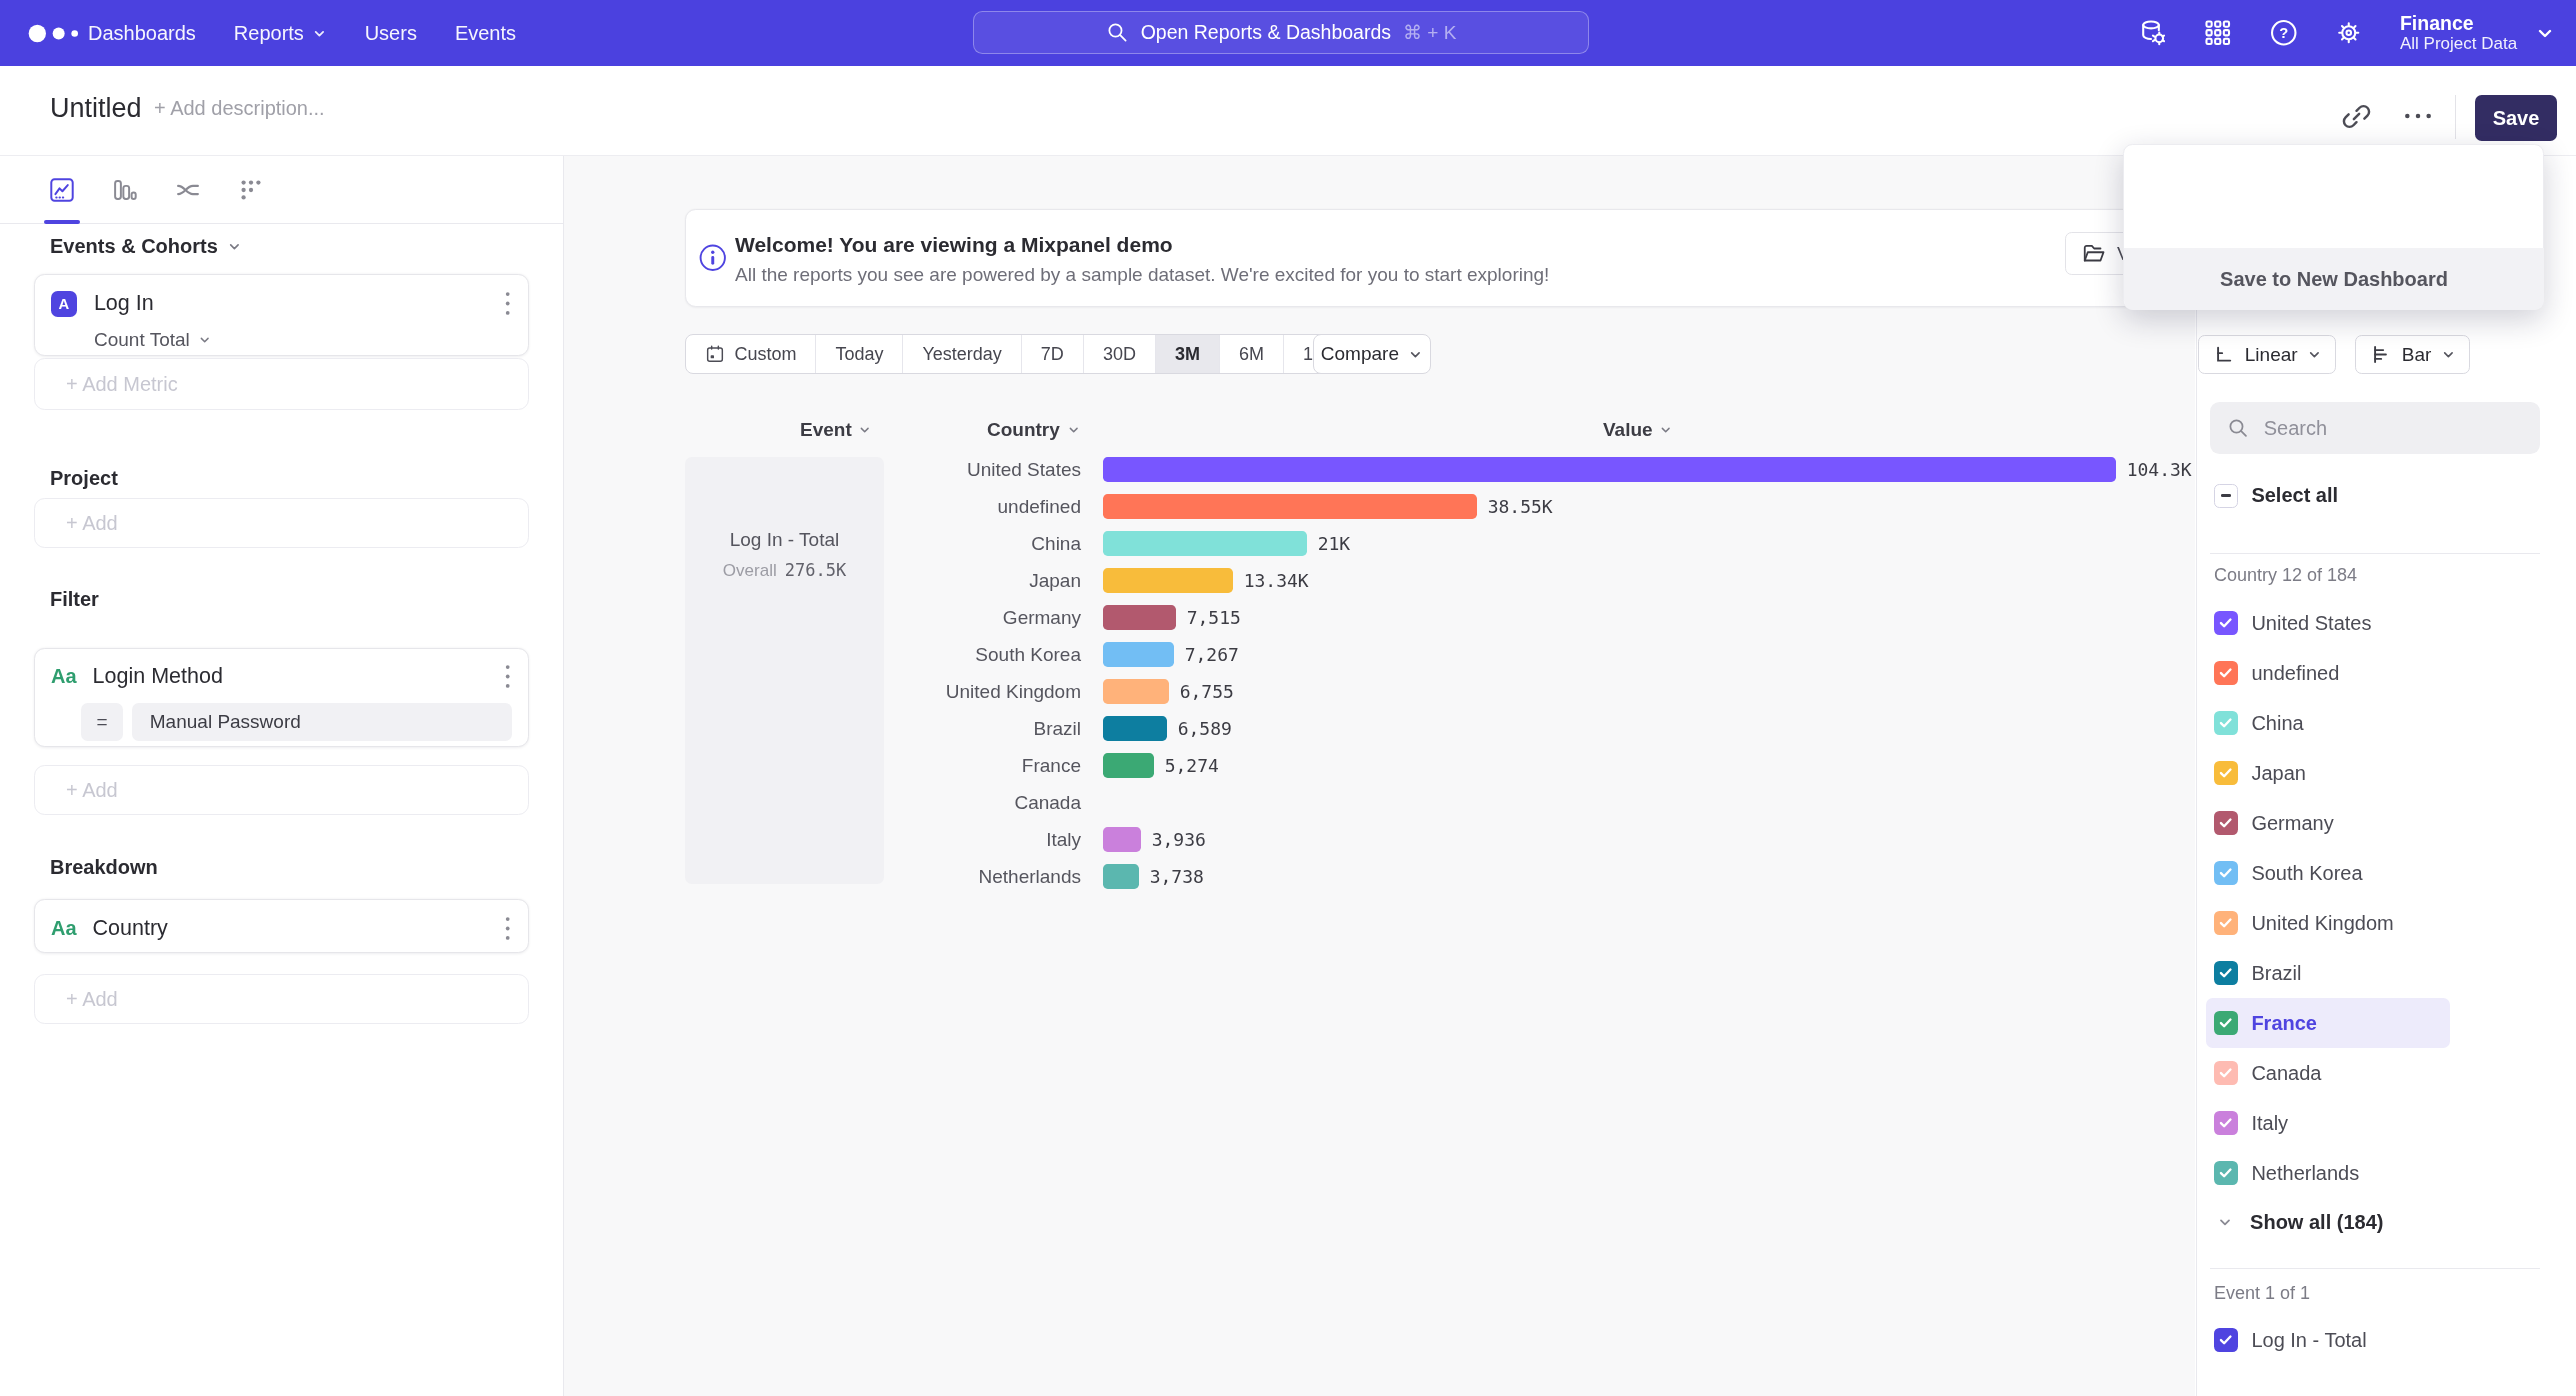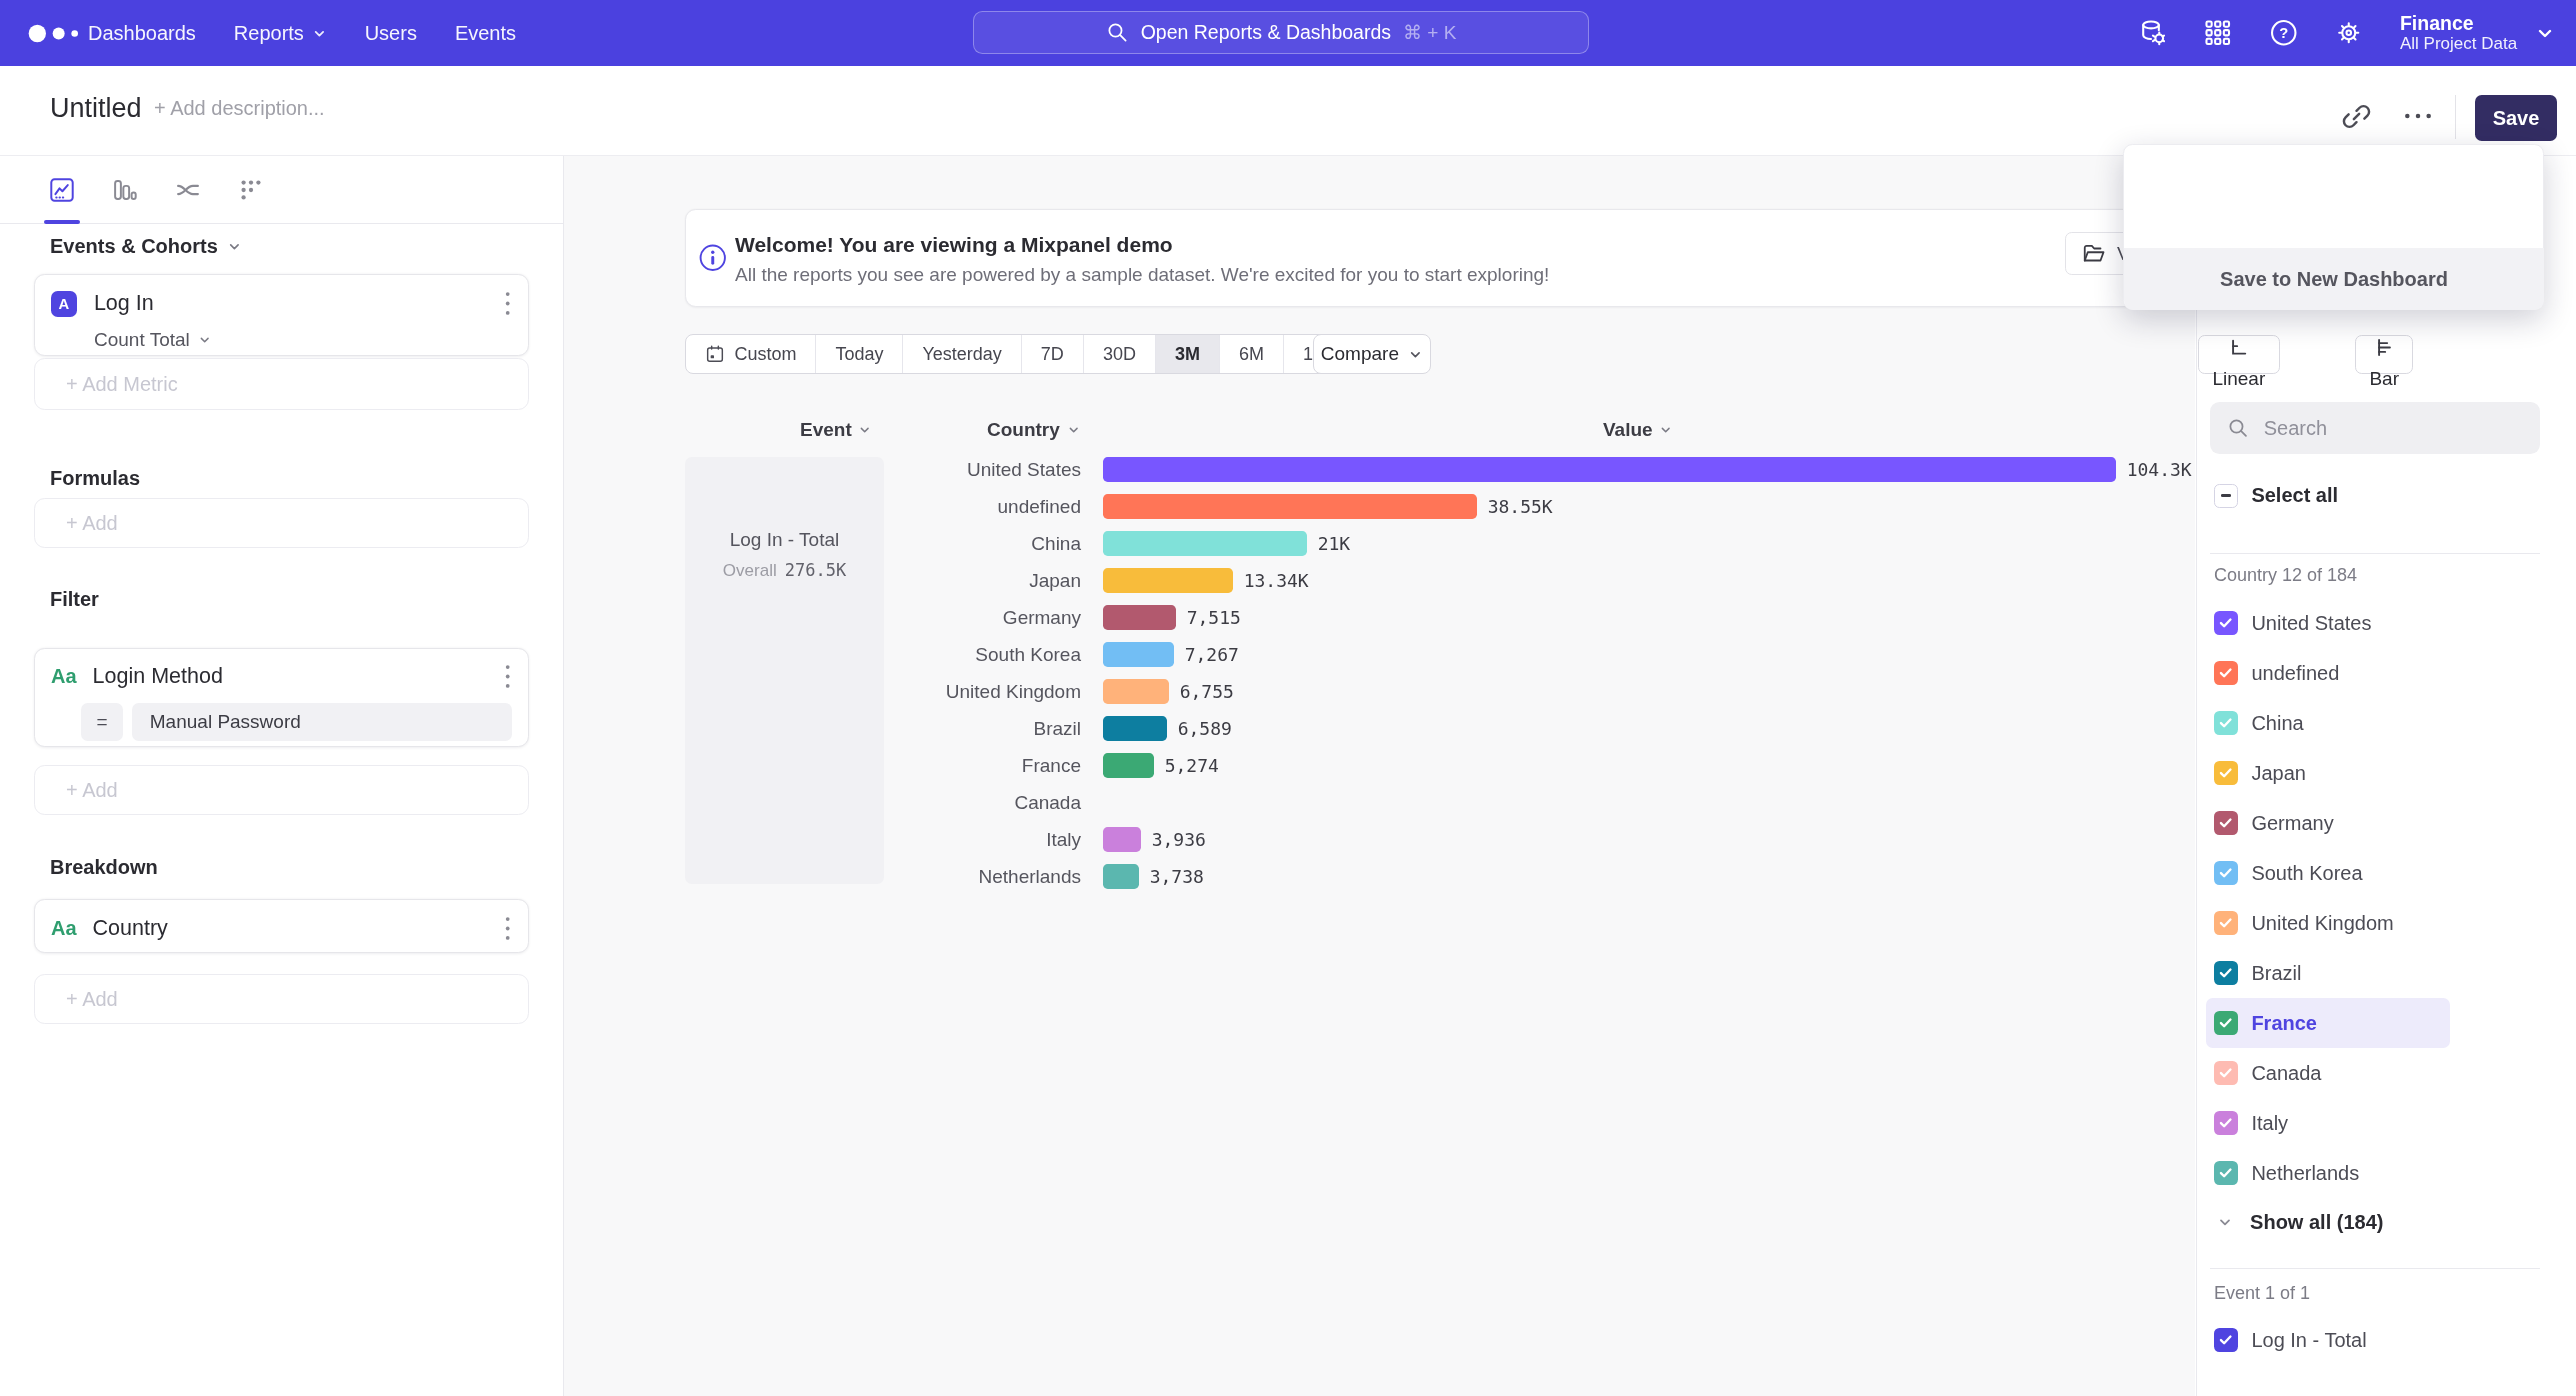--- a/index.html
+++ b/index.html
@@ -92,21 +92,21 @@
 
   
   #range-group{left:685px;top:334px;height:40px;display:flex;background:#fff;border:0.7px solid #d9d9e0;border-radius:8px;overflow:hidden;}
   .range-cell{height:100%;display:flex;align-items:center;justify-content:center;gap:9.4px;font-size:18px;color:#46464f;
               border-right:0.7px solid #e6e6ec;cursor:pointer;padding:0 19px;}
   .range-cell:last-child{border-right:none;}
   .range-cell.sel{background:#e8e8ed;font-weight:600;color:var(--ink);}
   #compare-btn{left:1313px;top:334px;width:118px;height:40px;background:#fff;border:0.7px solid #d9d9e0;border-radius:8px;
       display:flex;align-items:center;justify-content:center;gap:9.4px;font-size:19px;color:var(--ink);cursor:pointer;}
   .chart-ctl{position:absolute;top:335px;height:39px;background:#fff;border:0.7px solid #d9d9e0;border-radius:6.7px;
-      display:flex;align-items:center;gap:9.4px;font-size:19px;color:var(--ink);cursor:pointer;padding:0 13.4px;flex-direction:column;}
+      display:flex;align-items:center;gap:9.4px;font-size:19px;color:var(--ink);cursor:pointer;padding:0 13.4px;}
   #ctl-linear{left:2198px;}
   #ctl-bar{left:2355px;}
 
   
   .col-head{position:absolute;top:417px;height:25.5px;display:flex;align-items:center;gap:6.7px;font-size:19px;font-weight:600;color:#3c3c44;cursor:pointer;}
   #h-event{left:800px;} #h-country{left:987px;} #h-value{left:1603px;}
 
   
   #event-box{left:685px;top:457px;width:199px;height:427px;background:#f1f1f4;border-radius:6.7px;text-align:center;}
   #event-name{margin-top:72px;font-size:19px;color:#55555e;}
@@ -309,21 +309,21 @@
   </div>
   <div class="flex" style="margin:9.4px 0 0 59px;gap:8px;font-size:19px;color:#55555e;cursor:pointer;">
     <span>Count Total</span>
     <svg width="13.4" height="13.4" viewBox="0 0 20 20" fill="none" stroke="#7a7a84" stroke-width="2.2" stroke-linecap="round" stroke-linejoin="round">
         <path d="M5 8 l5 5 5-5"></path>
       </svg>
   </div>
 </div>
 <div id="add-metric" class="ghost">+ Add Metric</div>
 
-<div id="sec-formulas" class="abs section-label">Formulas</div>
+<div id="sec-formulas" class="abs section-label">Project</div>
 <div id="add-formula" class="ghost">+ Add</div>
 
 <div id="sec-filter" class="abs section-label">Filter</div>
 <div id="filter-card" class="card">
   <div class="flex" style="padding:12px 16px 0 16px;">
     <span class="aa">Aa</span>
     <span class="prop-name" style="margin-left:16px;">Login Method</span>
     <span class="kebab" style="margin-left:auto;">
       <svg width="9.4" height="31" viewBox="0 0 14 46">
           <circle cx="7" cy="9" r="2.8" fill="#8a8a93"></circle>

